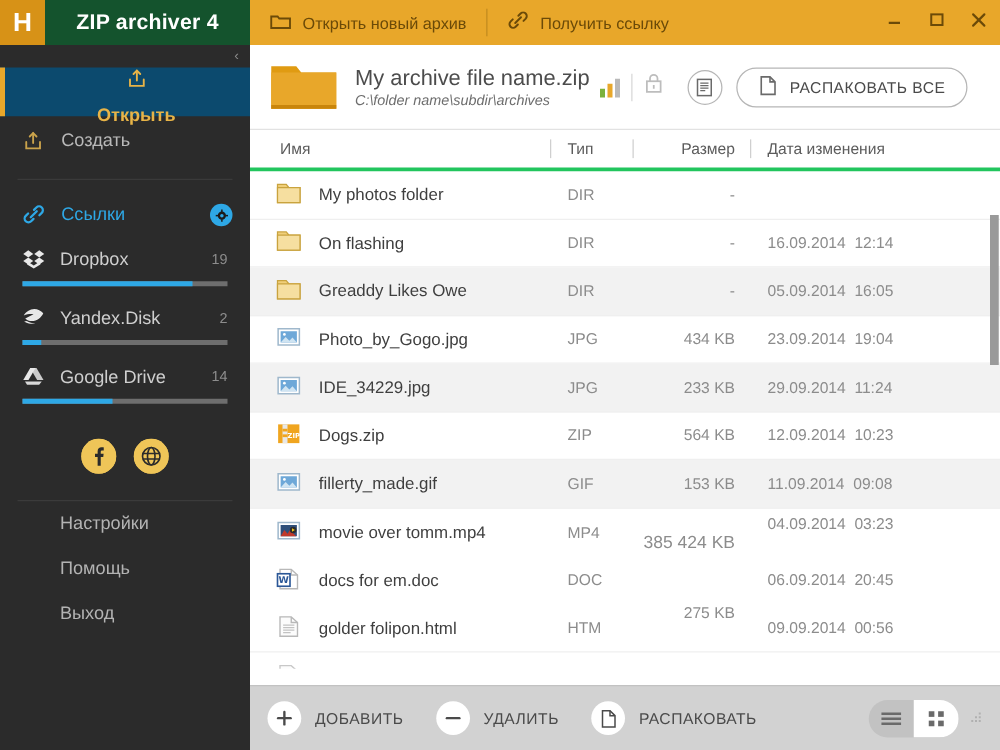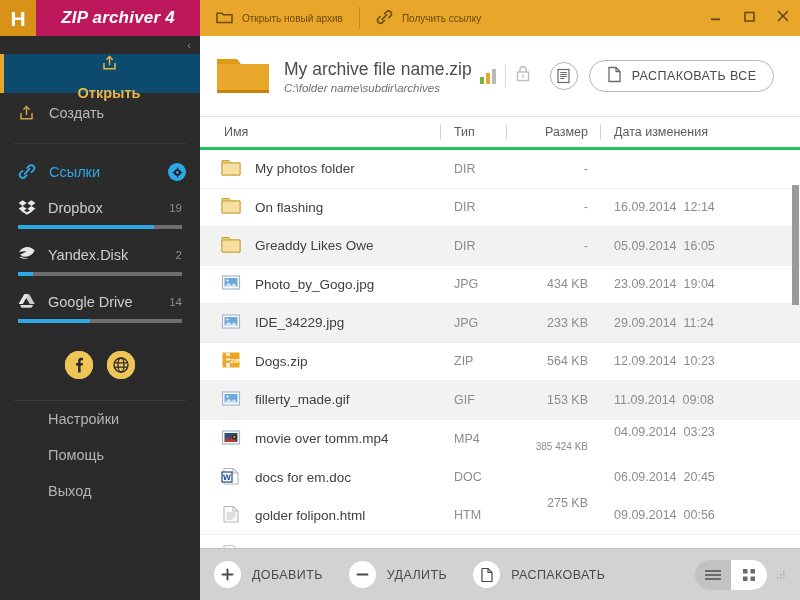--- a/index.html
+++ b/index.html
@@ -25,29 +25,29 @@
   .logo-box {
     width: 36px; height: 36px;
     background: #d79217;
     display: flex; align-items: center; justify-content: center;
     color: #ffffff; font-weight: bold; font-size: 21px;
     font-family: "Liberation Sans", sans-serif;
     line-height: 1;
   }
   .app-title {
     width: 164px; height: 36px;
-    background: #be185d;
+    background: #14532d;
     display: flex; align-items: center; justify-content: center;
-    color: #ffffff; font-weight: bold; font-style: italic; font-size: 17px;
+    color: #ffffff; font-weight: bold; font-size: 17px;
     letter-spacing: .2px;
   }
   .tb-btn {
     display: flex; align-items: center; gap: 9px;
     padding: 0 16px; height: 36px;
-    color: #6b4a08; font-size: 10px; cursor: pointer;
+    color: #6b4a08; font-size: 13px; cursor: pointer;
   }
   .tb-sep {
     width: 1px; height: 22px; align-self: center;
     background: rgba(120,85,10,.35);
   }
   .tb-spacer { flex: 1 1 auto; }
   .wctrl {
     width: 34px; height: 36px; display: flex; align-items: center; justify-content: center;
     color: #6b4a08; cursor: pointer;
   }
@@ -112,21 +112,21 @@
     font-size: 14.5px; color: #b3b3b3; cursor: pointer;
   }
 
   
   .main {
     position: absolute; left: 200px; top: 36px; width: 600px; height: 564px;
     background: #ffffff;
   }
 
   .arch-head {
-    height: 81px; display: flex; align-items: center; padding: 0 16px 0 16px;
+    height: 68px; display: flex; align-items: center; padding: 0 16px 0 16px;
     border-bottom: 1px solid #e2e2e2;
   }
   .folder-big { width: 54px; height: 42px; flex: none; }
   .arch-text { margin-left: 14px; min-width: 0; }
   .arch-name { font-size: 17.5px; color: #4c4c4c; white-space: nowrap; }
   .arch-path { font-size: 11.5px; color: #6d6d6d; font-style: italic; margin-top: 2px; white-space: nowrap; }
   .mini-chart { display: flex; align-items: flex-end; gap: 2px; height: 16px; margin-left: 8px; }
   .mini-chart i { display: block; width: 4px; }
   .vline { width: 1px; height: 22px; background: #d8d8d8; margin: 0 9px; }
   .round-ico {
@@ -594,21 +594,21 @@
           <span class="fico"><svg width="22" height="20" viewBox="0 0 22 20">
                 <rect x="2.5" y="3" width="17" height="13" fill="#fff" stroke="#9fb8cc" stroke-width="1.2"></rect>
                 <rect x="4.5" y="5" width="13" height="9" fill="#2f4f7a"></rect>
                 <path d="M4.5 14l3-5 2.5 3 2-3 5 5z" fill="#c0392b"></path>
                 <circle cx="14.5" cy="9" r="2.6" fill="#2b2b2b"></circle>
                 <path d="M13.6 7.6l2.3 1.4-2.3 1.4z" fill="#f0c419"></path>
               </svg></span>
           <span>movie over tomm.mp4</span>
         </div>
         <div class="c-type">MP4</div>
-        <div class="sz-wrap" style="color:#8c8c8c;font-size:10px;position:relative;top:8px;">
+        <div class="sz-wrap" style="color:#8c8c8c;font-size:14px;position:relative;top:8px;">
           <span>385 424 KB</span>
         </div>
         <div class="c-date" style="position:relative;top:-7px;">
           <span>04.09.2014</span>&nbsp;&nbsp;<span>03:23</span>
         </div>
       </div>
 
       <div class="row" style="border-bottom:none;">
         <div class="c-name">
           <span class="fico"><svg width="22" height="20" viewBox="0 0 22 20">

